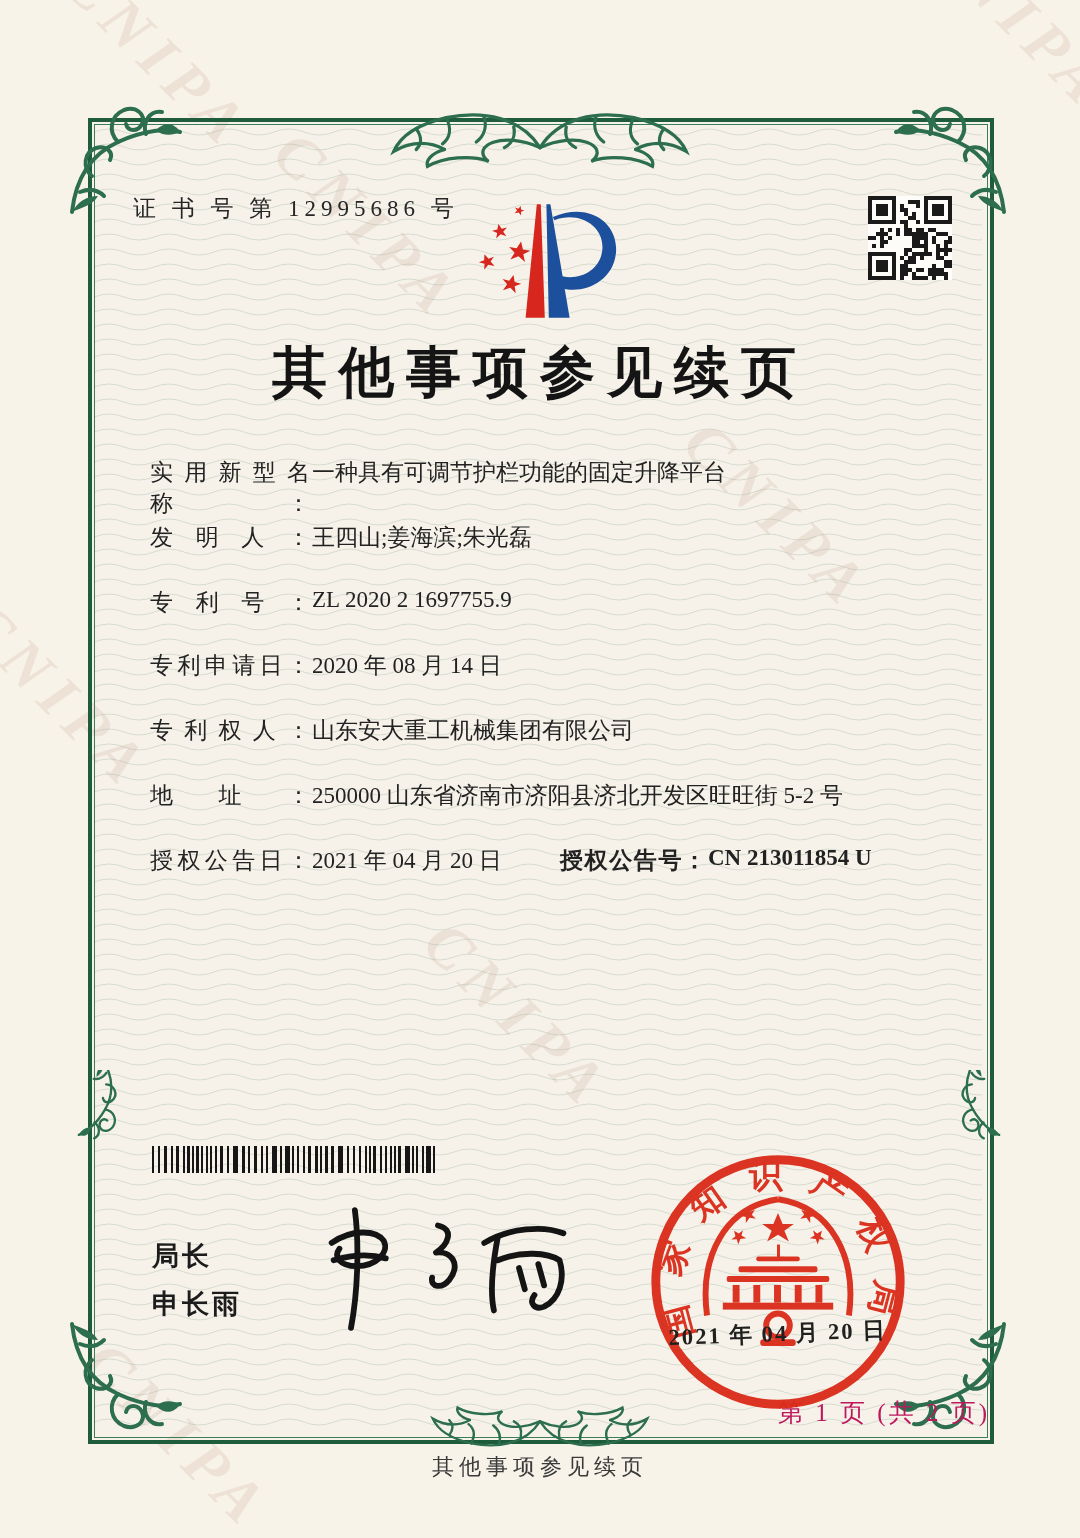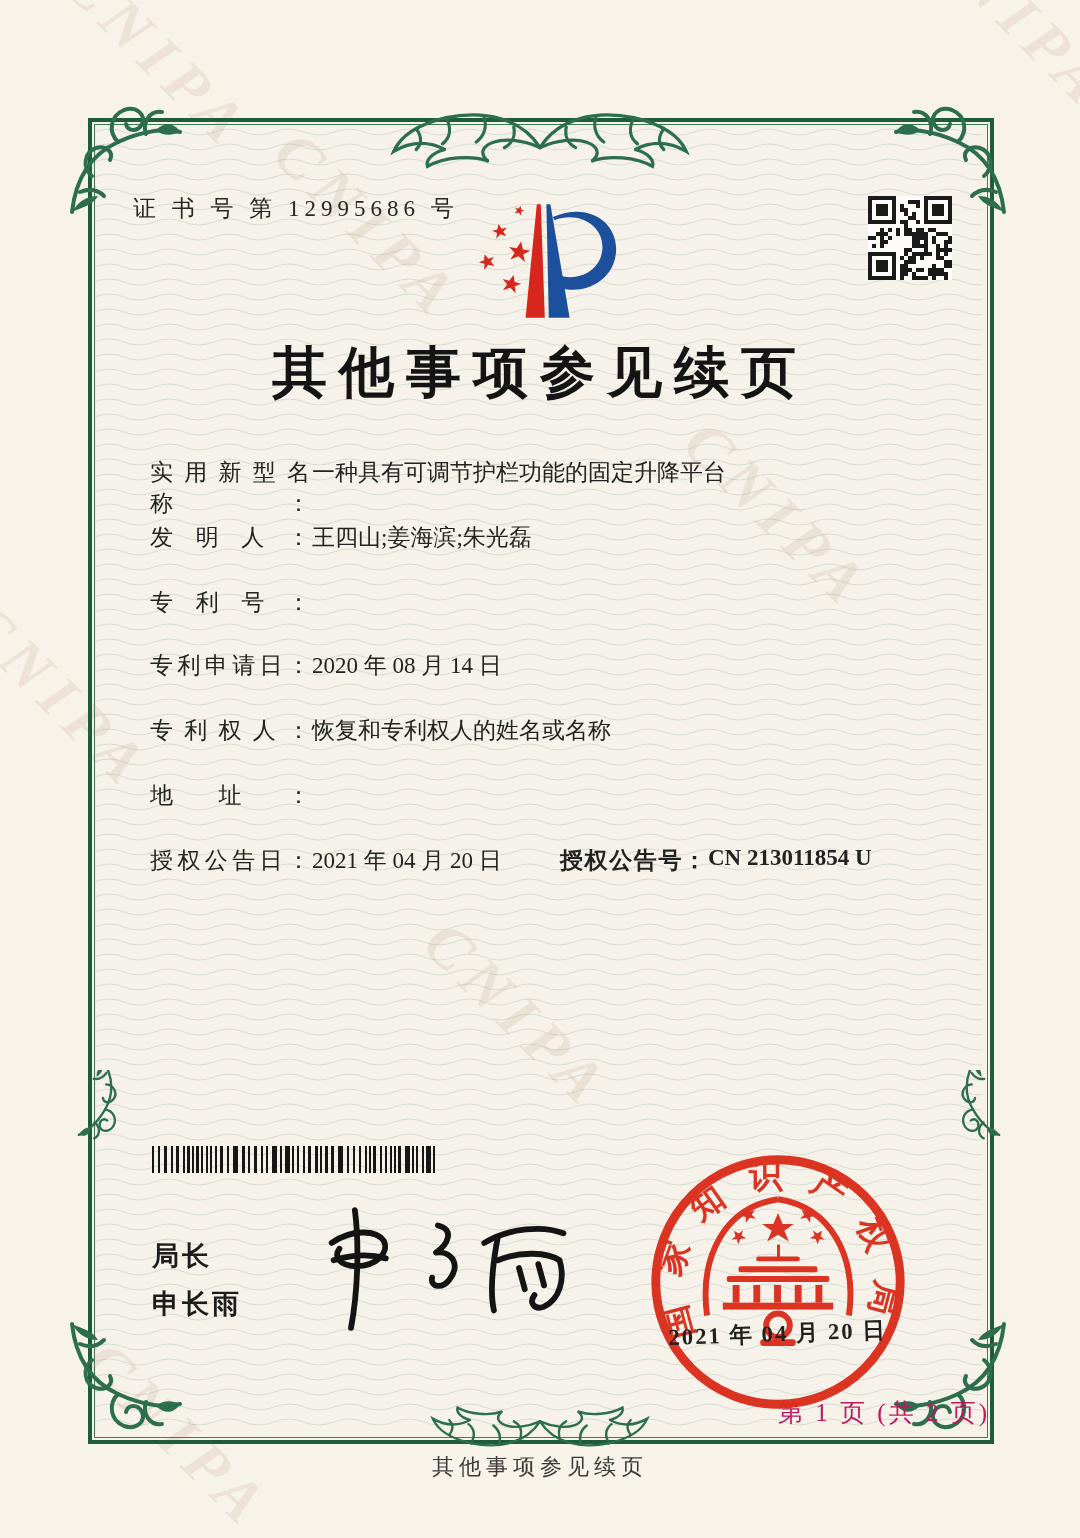--- a/index.html
+++ b/index.html
@@ -305,31 +305,33 @@
   <div class="abs frow" style="top:457px">
     <span class="flabel">实用新型名称：</span>
     <span class="fvalue">一种具有可调节护栏功能的固定升降平台</span>
   </div>
   <div class="abs frow" style="top:522px">
     <span class="flabel">发明人：</span>
     <span class="fvalue">王四山;姜海滨;朱光磊</span>
   </div>
   <div class="abs frow" style="top:587px">
     <span class="flabel">专利号：</span>
+    <span class="fvalue">ZL 2020 2 1697755.9</span>
   </div>
   <div class="abs frow" style="top:650px">
     <span class="flabel">专利申请日：</span>
     <span class="fvalue">2020 年 08 月 14 日</span>
   </div>
   <div class="abs frow" style="top:715px">
     <span class="flabel">专利权人：</span>
-    <span class="fvalue">恢复和专利权人的姓名或名称</span>
+    <span class="fvalue">山东安大重工机械集团有限公司</span>
   </div>
   <div class="abs frow" style="top:780px">
     <span class="flabel">地址：</span>
+    <span class="fvalue">250000  山东省济南市济阳县济北开发区旺旺街 5-2 号</span>
   </div>
   <div class="abs frow" style="top:845px">
     <span class="flabel">授权公告日：</span>
     <span class="fvalue">2021 年 04 月 20 日</span>
     <span class="fpair2">
       <span class="flabel" style="width:146px;flex-basis:146px">授权公告号：</span>
       <span class="fvalue">CN 213011854 U</span>
     </span>
   </div>
 

